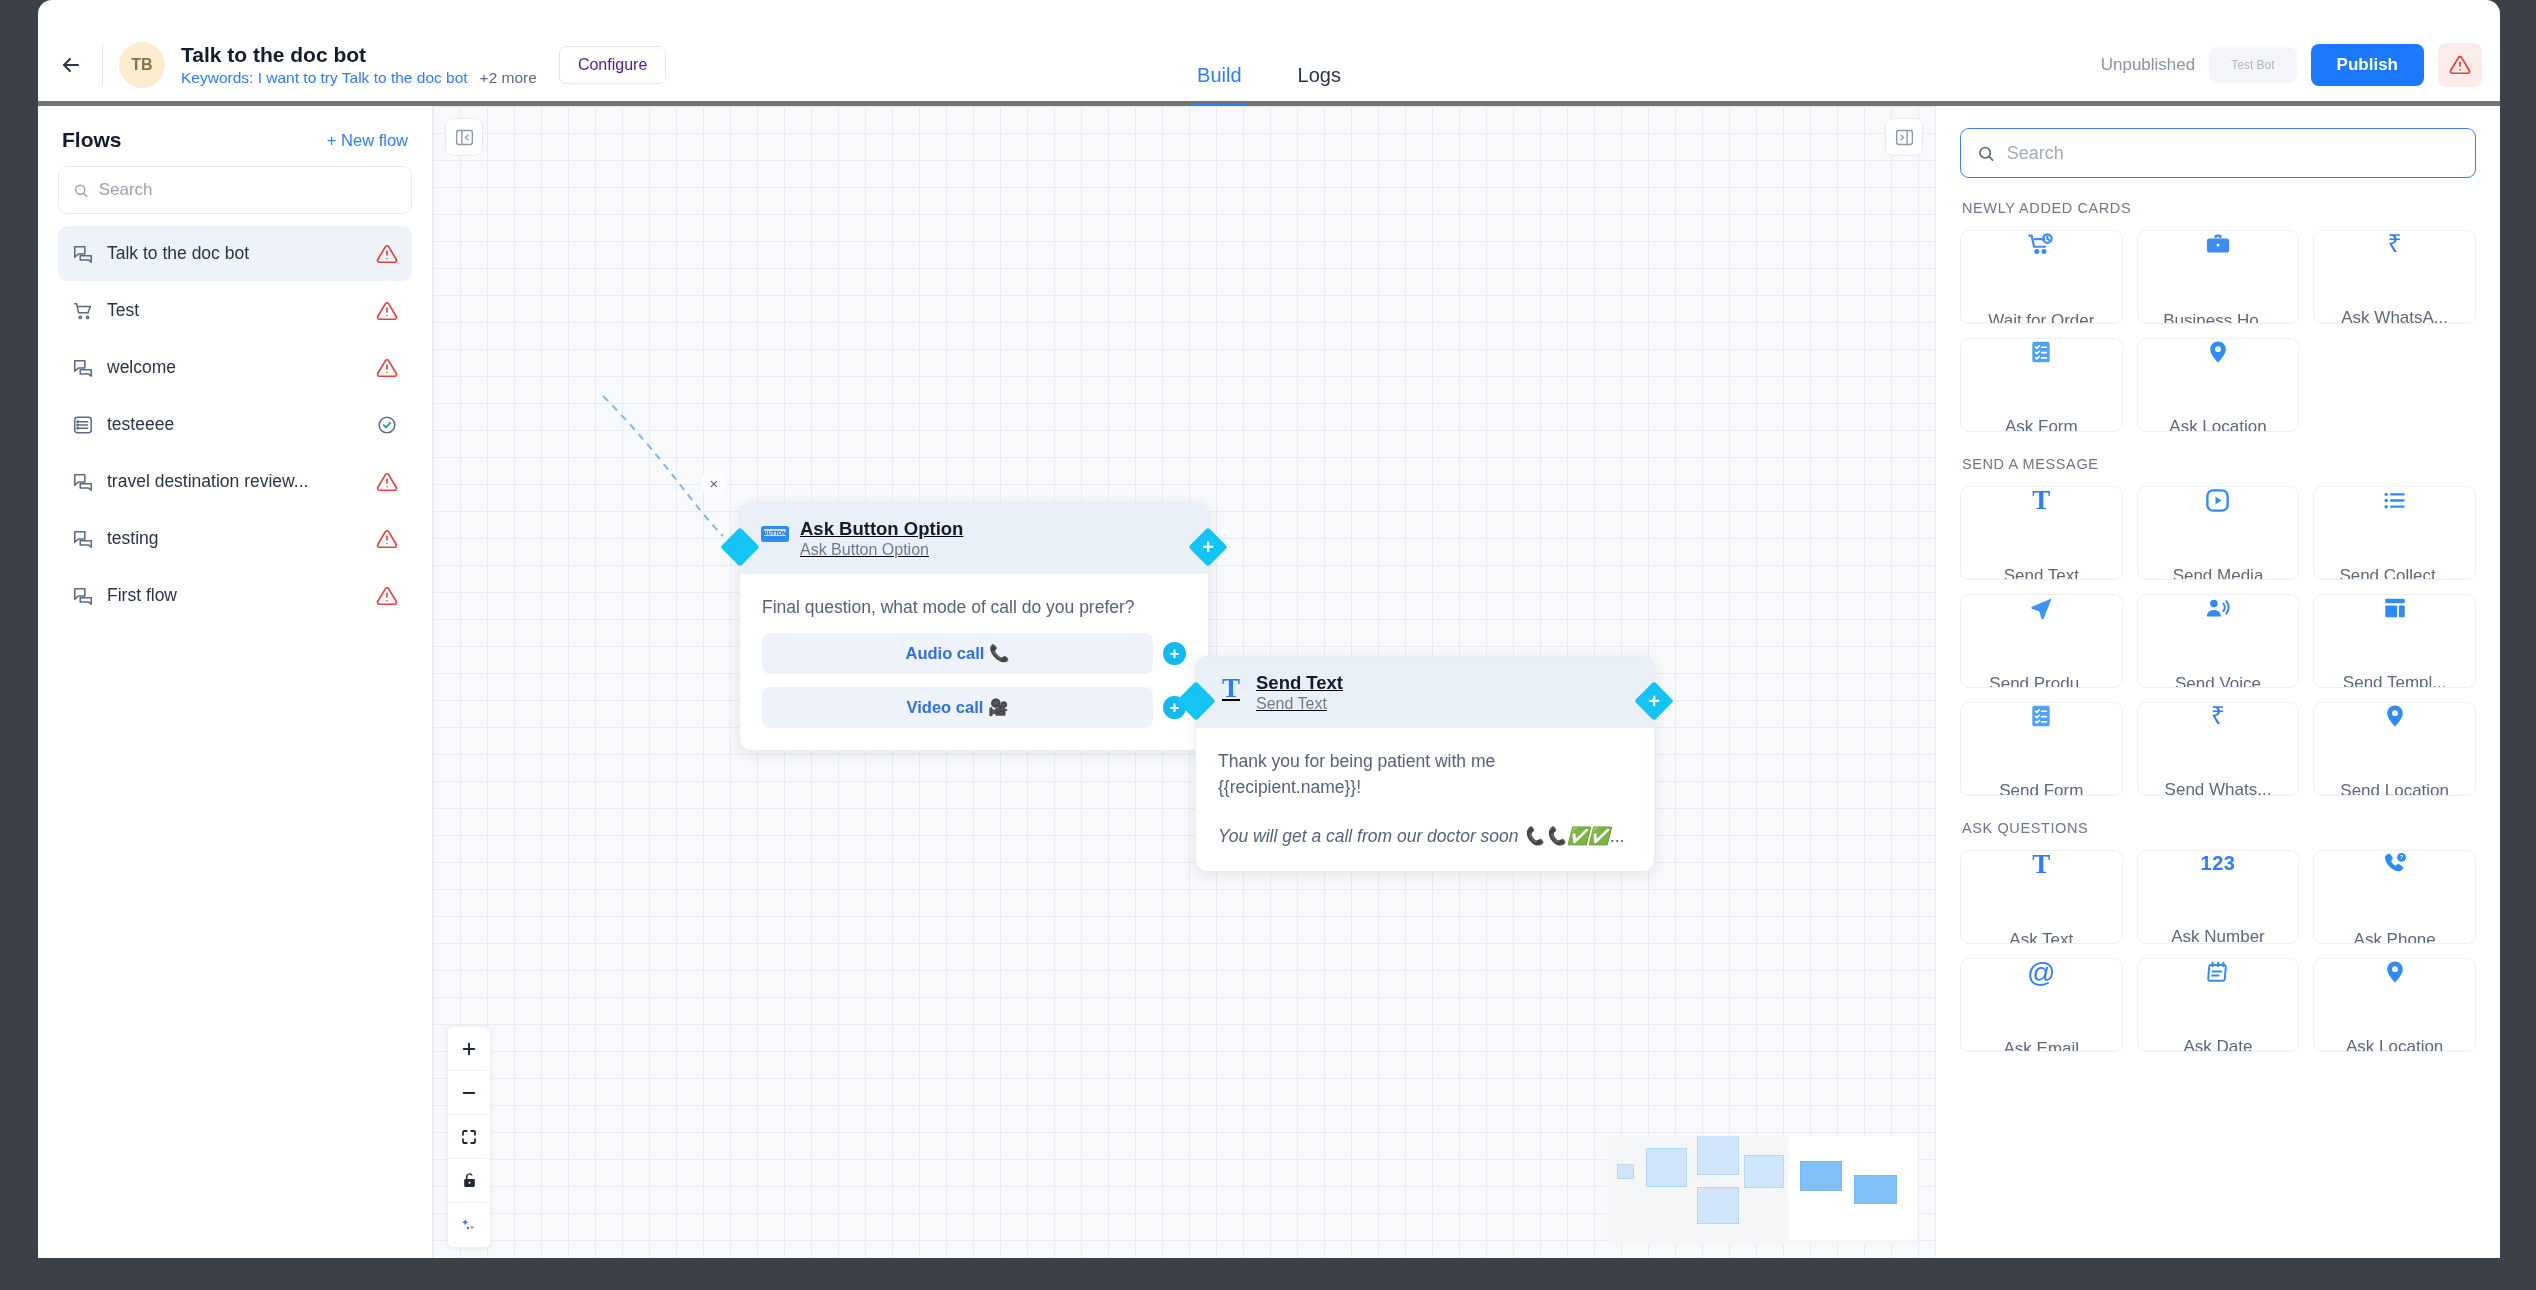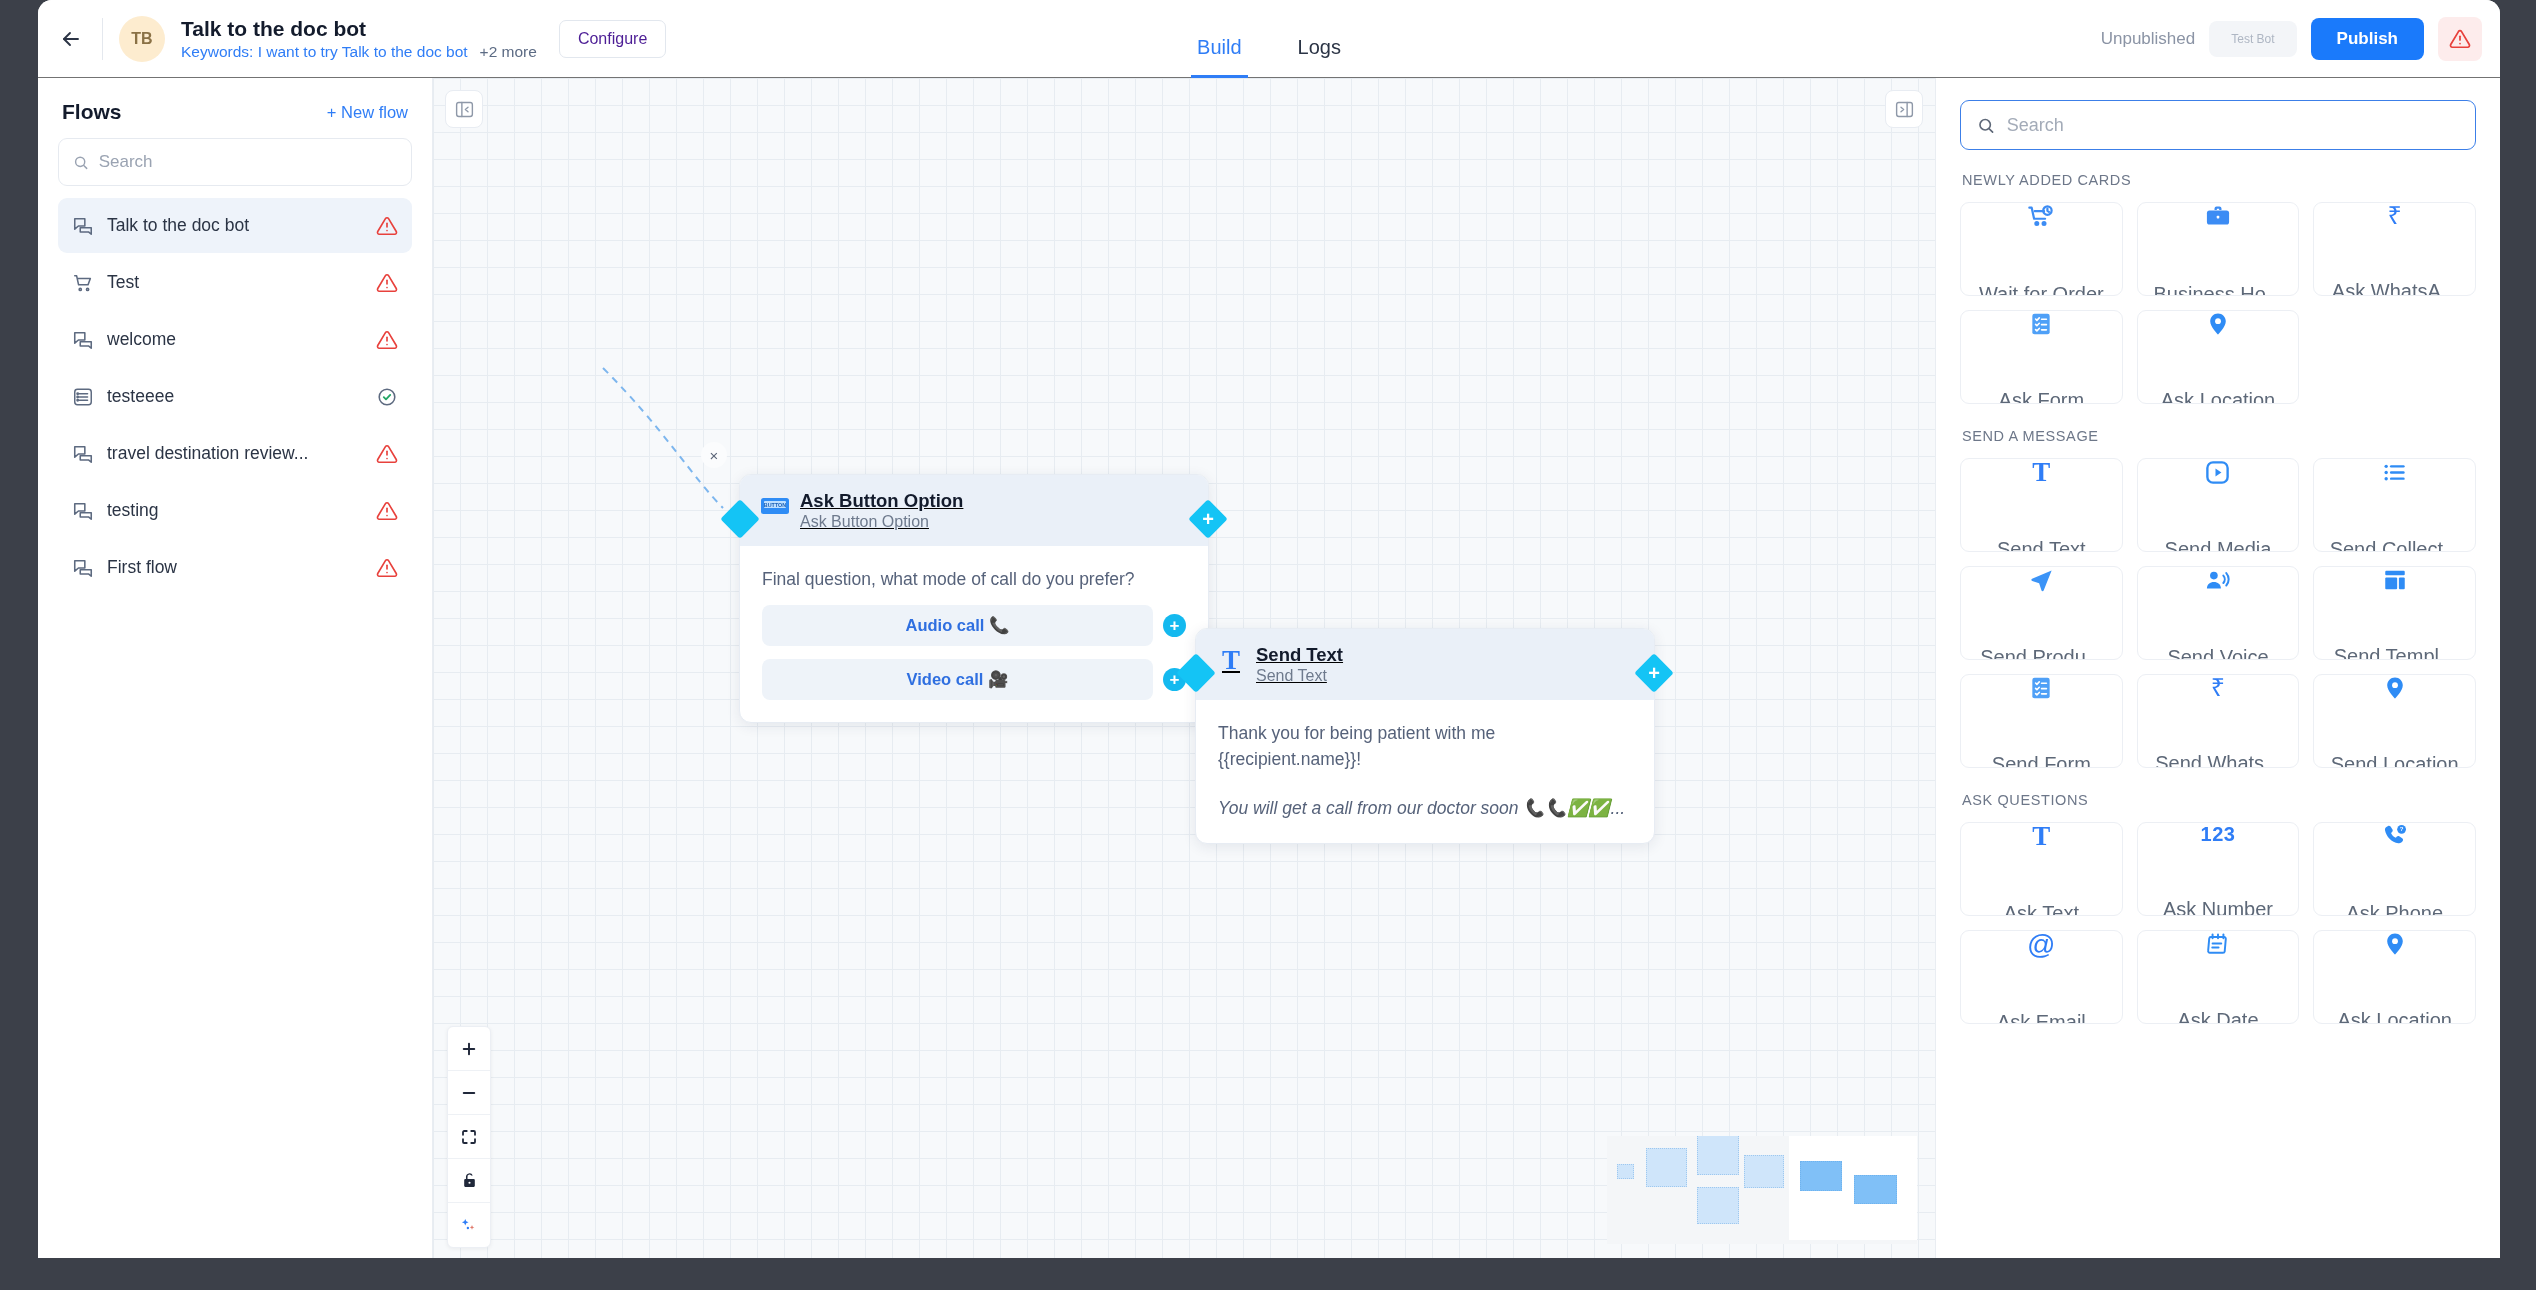--- a/index.html
+++ b/index.html
@@ -15,24 +15,25 @@
     background: #ffffff;
     border-radius: 14px 14px 0 0;
     overflow: hidden;
     display: flex; flex-direction: column;
   }
 
   
   .header {
     height: 78px; min-height: 78px;
     background: #fff;
-    border-bottom: 1px solid #737373;
+    border-bottom: 5px solid #737373;
     display: flex; align-items: center;
     padding: 0 18px 0 10px;
     position: relative;
+    margin-top: 28px;
   }
   .back-btn {
     width: 46px; height: 46px;
     display: flex; align-items: center; justify-content: center;
     color: #2b3445; font-size: 25px; cursor: pointer;
     background: none; border: none;
   }
   .hdr-divider { width: 1px; height: 42px; background: #e4e8ee; margin: 0 16px 0 8px; }
   .avatar {
     width: 46px; height: 46px; border-radius: 50%;
@@ -223,21 +224,21 @@
   .rp-section { font-size: 14.5px; letter-spacing: .6px; color: #6d7789; margin: 0 0 14px 2px; }
   .rp-section + .card-grid { margin-bottom: 24px; }
   .card-grid { display: grid; grid-template-columns: repeat(3, 1fr); gap: 14px; }
   .card {
     height: 94px; border: 1px solid #eceff4; border-radius: 9px;
     background: #fff; display: flex; flex-direction: column;
     align-items: center; justify-content: center; gap: 9px; cursor: pointer;
   }
   .card-ico { height: 30px; display: flex; align-items: center; justify-content: center; color: #3c8cf4; }
   .card-lbl {
-    font-size: 20px; color: #5d6878; max-width: 94%;
+    font-size: 17px; color: #5d6878; max-width: 94%;
     white-space: nowrap; overflow: hidden; text-overflow: ellipsis; text-align: center; margin-top: 43px;
   }
   .num-ico { font-size: 20px; font-weight: 700; color: #2f7df6; letter-spacing: .5px; }
   .t-ico { font-size: 27px; font-weight: 700; color: #2f7df6; line-height: 1; font-family: "Liberation Serif", serif; }
   .rupee-ico { font-size: 25px; color: #2f7df6; line-height: 1; }
   .at-ico { font-size: 28px; color: #2f7df6; line-height: 1; }
 </style>
 </head>
 <body>
 

